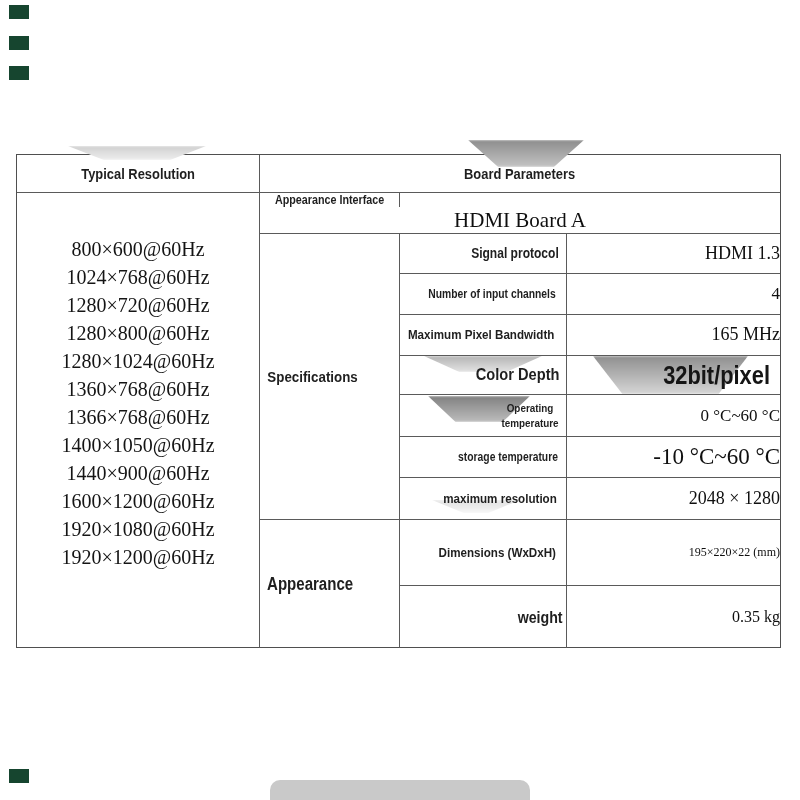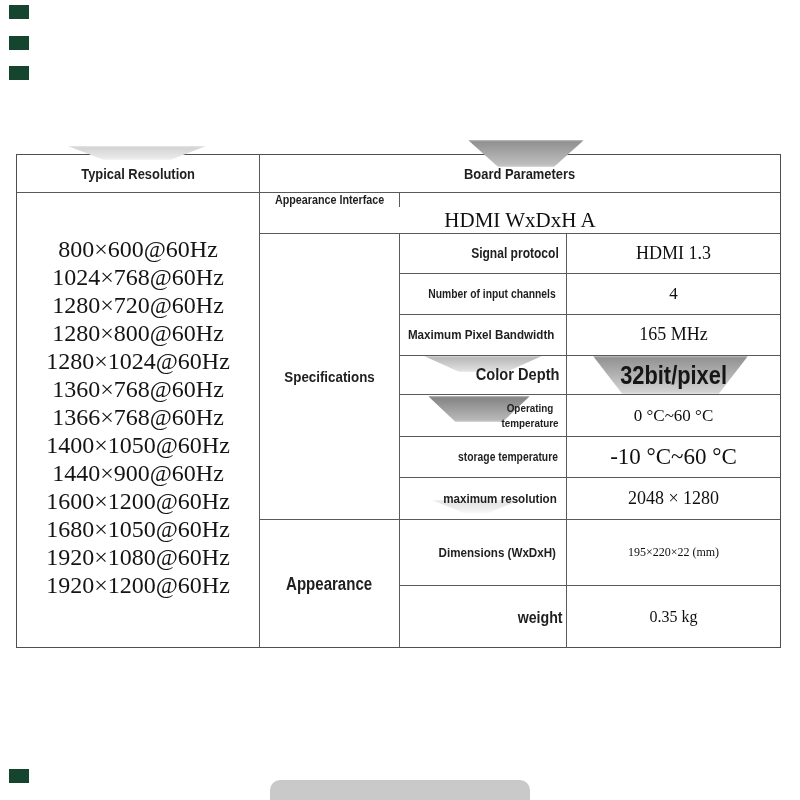--- a/index.html
+++ b/index.html
@@ -10,39 +10,39 @@
   
   .spec-table { position:absolute; left:16px; top:154px; width:765px; height:494px;
                 border:1px solid #4f4f4f; background:#fff; }
   .header-row { display:flex; height:38px; border-bottom:1px solid #5a5a5a; }
   .header-cell { display:flex; align-items:center; justify-content:center; }
   .header-left { width:243px; border-right:1px solid #5a5a5a; }
   .header-right { flex:1; }
 
   .tbody { display:flex; height:455px; }
   .left-col { width:243px; border-right:1px solid #5a5a5a; padding-top:42px; text-align:center; }
-  .res-line { font-family:"Liberation Serif", serif; font-size:24px; line-height:28px;
+  .res-line { font-family:"Liberation Serif", serif; font-size:20px; line-height:28px;
               color:#141414; position:relative; z-index:5; }
 
   .right-col { flex:1; display:flex; flex-direction:column; }
   .row-ai { height:41px; border-bottom:1px solid #5a5a5a; display:flex;flex-direction:column; }
   .cell { display:flex; align-items:center; justify-content:center; }
   .ai-label { width:140px; border-right:1px solid #5a5a5a; }
   .ai-value { flex:1; }
 
   .group { display:flex; border-bottom:1px solid #5a5a5a; }
   .group-specs { height:286px; }
   .group-appearance { height:128px; border-bottom:none; }
   .group-label-cell { width:140px; border-right:1px solid #5a5a5a;
-                      display:flex; align-items:center; justify-content:center; }
+                      display:flex; align-items:center; justify-content:flex-start; }
   .group-rows { flex:1; display:flex; flex-direction:column; }
   .g-row { display:flex; border-bottom:1px solid #5a5a5a; }
   .g-row:last-child { border-bottom:none; }
   .g-label { width:167px; border-right:1px solid #5a5a5a;justify-content:flex-end; }
-  .g-value { flex:1; }
+  .g-value { flex:1;justify-content:flex-end; }
 
   
   .lbl { font-weight:bold; color:#1f1f1f; transform:scaleX(0.86); display:inline-block;
          position:relative; z-index:5; text-align:center; white-space:nowrap; }
   .lbl-wrap { white-space:normal; max-width:72px; line-height:1.25; }
   .val { font-family:"Liberation Serif", serif; color:#0f0f0f; white-space:nowrap;
          position:relative; z-index:5; }
   .big-sans { font-family:"Liberation Sans", sans-serif; font-weight:bold; font-size:26px;
               color:#151515; transform:scaleX(0.84); display:inline-block;
               position:relative; z-index:5; white-space:nowrap; }
@@ -96,33 +96,32 @@
         <div class="res-line">800×600@60Hz</div>
         <div class="res-line">1024×768@60Hz</div>
         <div class="res-line">1280×720@60Hz</div>
         <div class="res-line">1280×800@60Hz</div>
         <div class="res-line">1280×1024@60Hz</div>
         <div class="res-line">1360×768@60Hz</div>
         <div class="res-line">1366×768@60Hz</div>
         <div class="res-line">1400×1050@60Hz</div>
         <div class="res-line">1440×900@60Hz</div>
         <div class="res-line">1600×1200@60Hz</div>
-        <div class="res-line">1680×1050@60Hz</div>
         <div class="res-line">1920×1080@60Hz</div>
         <div class="res-line">1920×1200@60Hz</div>
       </div>
 
       <div class="right-col">
 
         <div class="row-ai">
           <div class="cell ai-label">
             <span class="lbl" style="font-size:12.5px">Appearance Interface</span>
           </div>
           <div class="cell ai-value">
-            <span class="val" style="font-size:21px">HDMI WxDxH A</span>
+            <span class="val" style="font-size:21px">HDMI Board A</span>
           </div>
         </div>
 
         <div class="group group-specs">
           <div class="group-label-cell">
             <span class="lbl" style="font-size:15.5px">Specifications</span>
           </div>
           <div class="group-rows">
 
             <div class="g-row" style="height:40px">

